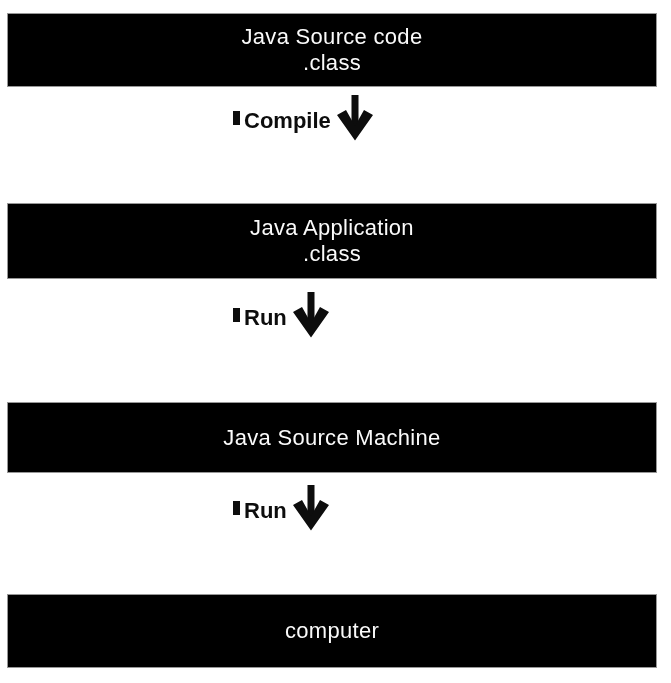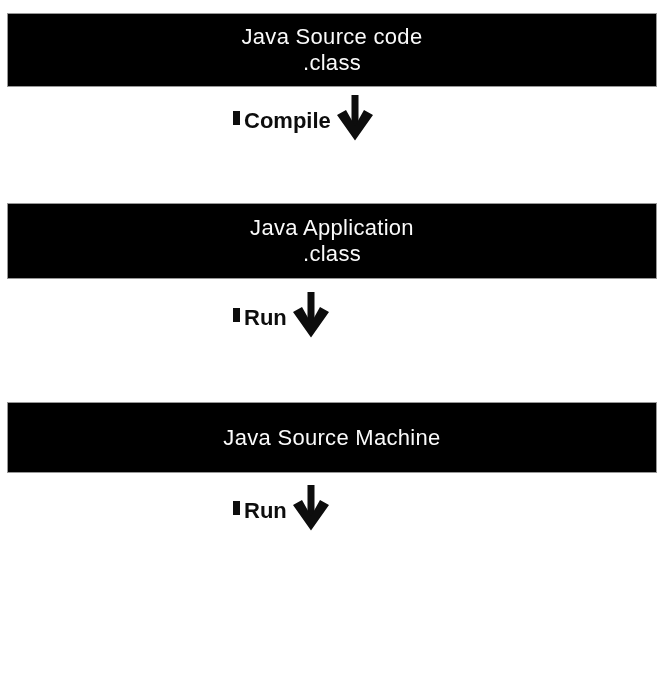--- a/index.html
+++ b/index.html
@@ -109,14 +109,17 @@
 
   <div class="connector connector-run-2">
     <div class="dash"></div>
     <div class="connector-label">Run</div>
     <svg class="arrow-svg" viewBox="0 0 40 46" aria-hidden="true">
       <rect x="16.5" y="0" width="7" height="32"></rect>
       <path d="M2 20 L11 15 L20 31 L29 15 L38 20 L20 45.5 Z"></path>
     </svg>
   </div>
 
+  <div class="node node-computer">
+    <div>computer</div>
+  </div>
 
 </div>
 
 </body></html>

